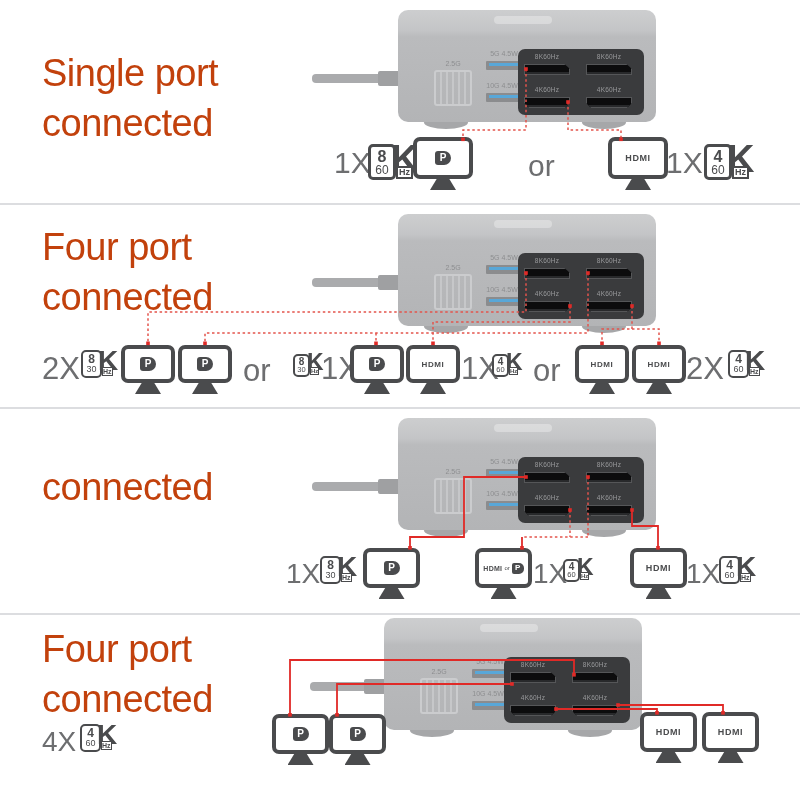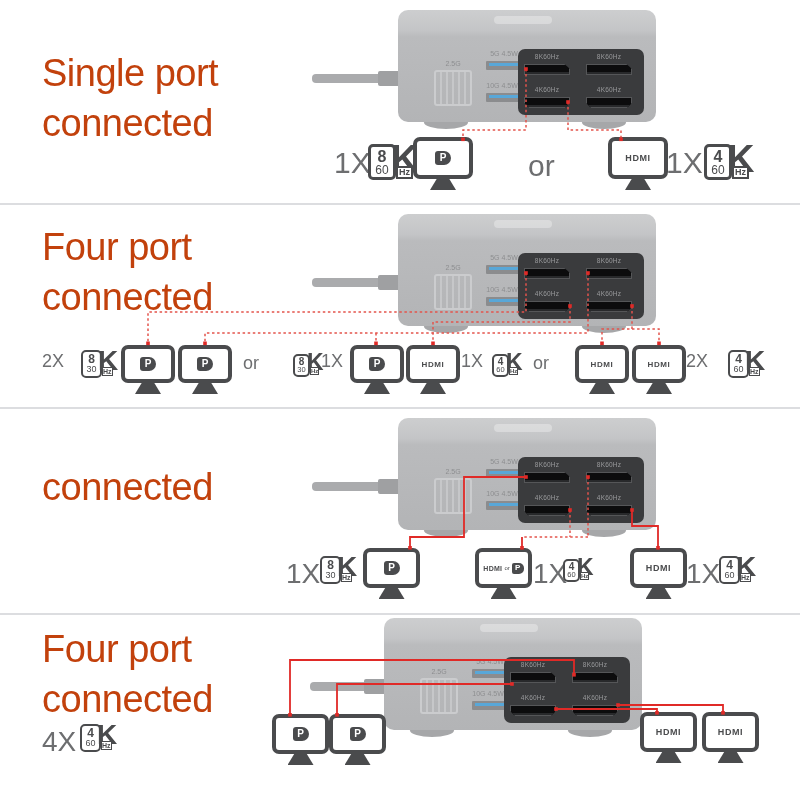--- a/index.html
+++ b/index.html
@@ -3,21 +3,21 @@
 <meta charset="utf-8">
 <style>
   html,body{margin:0;padding:0;background:#fff}
   .page{position:relative;width:800px;height:800px;background:#ffffff;overflow:hidden;
         font-family:"Liberation Sans",sans-serif;color:#6d6e70}
   .sec{position:absolute;left:0;width:800px}
   .divider{position:absolute;left:0;width:800px;height:2px;background:#dcdde0;z-index:0}
   .title{position:absolute;left:42px;font-size:38px;line-height:50px;letter-spacing:-.5px;color:#c2410c;z-index:2}
   .title span{display:block}
   .num{position:absolute;color:#6d6e70;z-index:3;white-space:nowrap}
-  .f30{font-size:30px}.f28{font-size:28px}.f26{font-size:18px}
+  .f30{font-size:30px}.f28{font-size:28px}.f26{font-size:31px}
 
   
   .monitor{position:absolute;display:flex;flex-direction:column;align-items:center;z-index:4}
   .bezel{display:flex;align-items:center;justify-content:center;background:#fff;
          border:4px solid #4a4b4d;border-radius:7px;box-sizing:border-box}
   .m-lg .bezel{width:60px;height:42px}
   .m-md .bezel{width:57px;height:40px}
   .m-sm .bezel{width:54px;height:38px}
   .stand{width:26px;height:12px;background:#4a4b4d;clip-path:polygon(28% 0,72% 0,100% 100%,0 100%);margin-top:-1px}
   .hdmitext{font-weight:bold;color:#4a4b4d;font-size:9px;letter-spacing:.6px}

